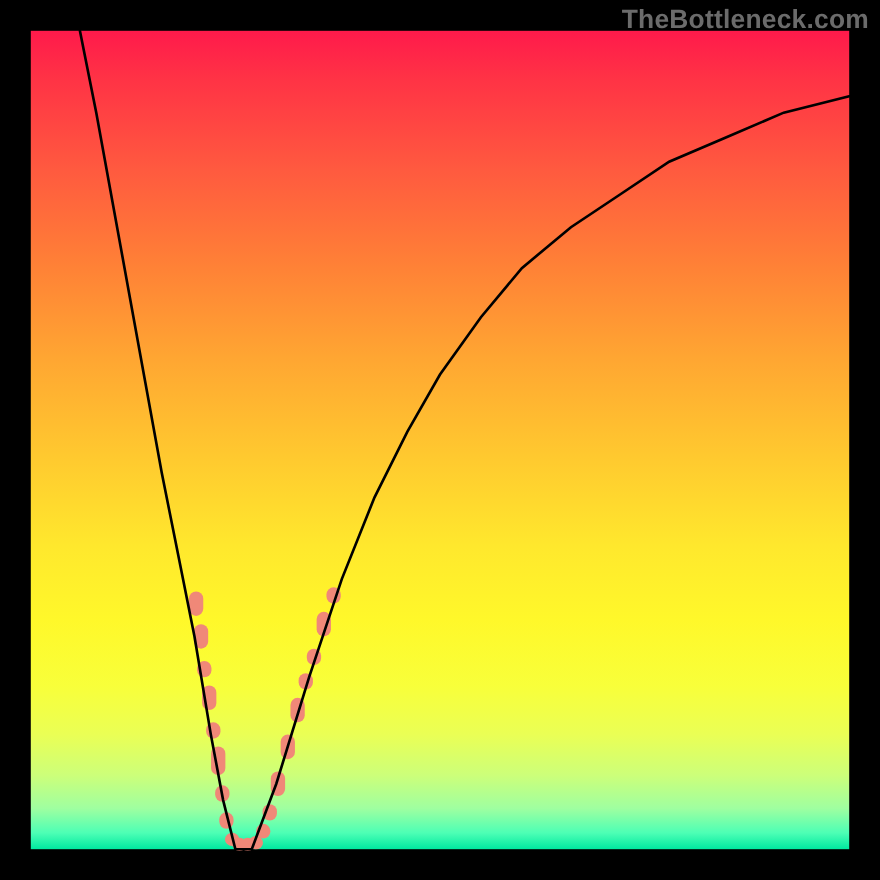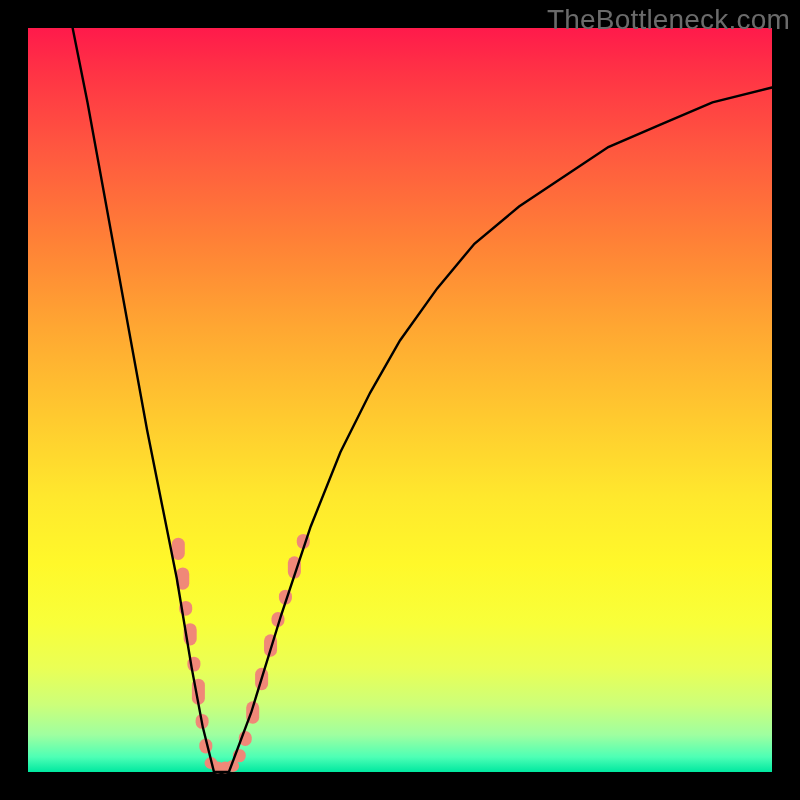--- a/index.html
+++ b/index.html
@@ -39,22 +39,22 @@
       #ccff7a 91%,
       #9fffa0 95%,
       #4dffb5 98%,
       #00e8a0 100%
     );
   }
   .watermark {
     position: absolute;
     top: 4px;
     right: 10px;
-    font-size: 28px;
-    font-weight: 400;
+    font-size: 24px;
+    font-weight: 700;
     color: #6b6b6b;
     letter-spacing: 0.2px;
   }
   svg.curve {
     position: absolute;
     top: 0;
     left: 0;
     width: 744px;
     height: 744px;
     overflow: visible;

